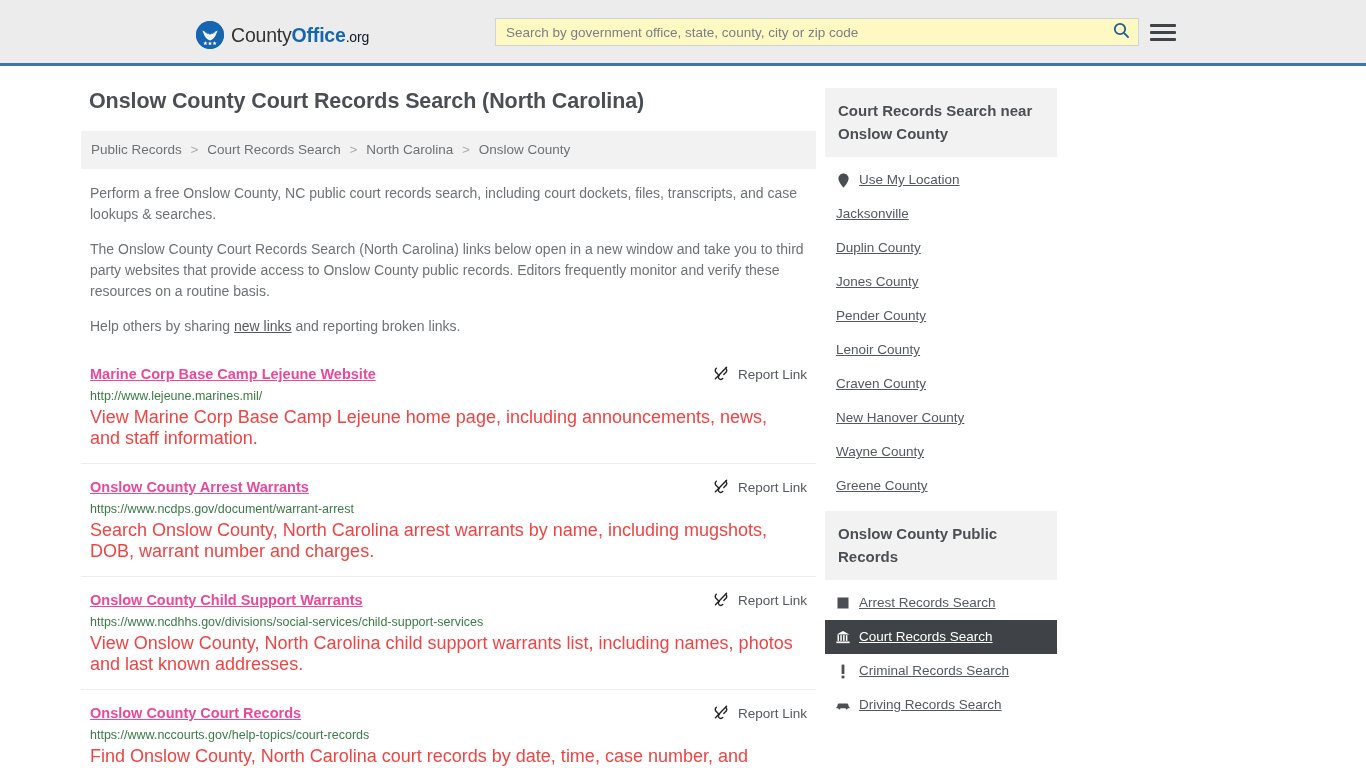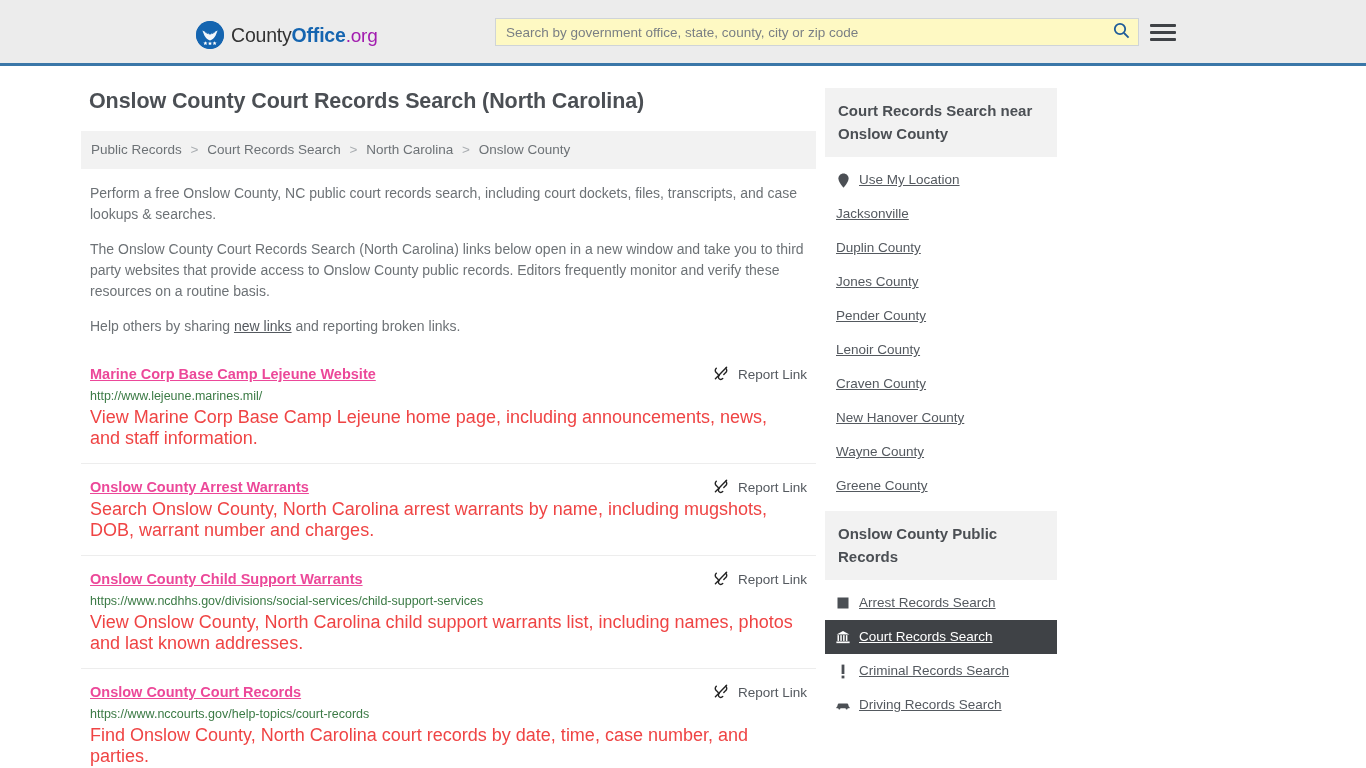--- a/index.html
+++ b/index.html
@@ -43,21 +43,21 @@
   }
   .brand-mark svg { position: absolute; left: 0; top: 0; }
   .brand-text {
     font-size: 19.5px;
     letter-spacing: -0.2px;
     white-space: nowrap;
     font-family: "Liberation Sans", "DejaVu Sans", sans-serif;
   }
   .brand-text .b1 { color: #333333; }
   .brand-text .b2 { color: #1565b0; font-weight: bold; }
-  .brand-text .b3 { color: #a21caf; font-size: 19px; }
+  .brand-text .b3 { color: #0f172a; font-size: 14px; }
 
   .search-wrap {
     position: absolute;
     left: 495px;
     top: 18px;
     width: 644px;
     height: 28px;
     background: #fef9c3;
     border: 1px solid #cfd4d8;
     display: flex;
@@ -325,20 +325,21 @@
                 <svg width="16" height="16" viewBox="0 0 16 16" aria-hidden="true">
                   <path d="M3.3 3.3 C1.9 4.7 1.9 6.6 3.3 7.6 L5.2 9.4" fill="none" stroke="#222" stroke-width="1.4" stroke-linecap="round"></path>
                   <path d="M12.7 3.3 C14.1 4.7 14.1 6.6 12.7 7.6 L10.8 9.4" fill="none" stroke="#222" stroke-width="1.4" stroke-linecap="round"></path>
                   <path d="M6.2 10.4 C5.1 11.5 5.1 13.1 6.4 14 C7.4 14.7 8.8 14.5 9.7 13.6" fill="none" stroke="#222" stroke-width="1.4" stroke-linecap="round"></path>
                   <line x1="2.4" y1="13.8" x2="13.6" y2="2.2" stroke="#222" stroke-width="1.4" stroke-linecap="round"></line>
                 </svg>
               </span>
               <span class="report-link-label">Report Link</span>
             </div>
           </div>
+          <div class="listing-url">https://www.ncdps.gov/document/warrant-arrest</div>
           <p class="listing-desc">Search Onslow County, North Carolina arrest warrants by name, including mugshots, DOB, warrant number and charges.</p>
         </div>
 
         <div class="listing">
           <div class="listing-head">
             <a class="listing-title" href="#">Onslow County Child Support Warrants</a>
             <div class="report-link">
               <span>
                 <svg width="16" height="16" viewBox="0 0 16 16" aria-hidden="true">
                   <path d="M3.3 3.3 C1.9 4.7 1.9 6.6 3.3 7.6 L5.2 9.4" fill="none" stroke="#222" stroke-width="1.4" stroke-linecap="round"></path>

